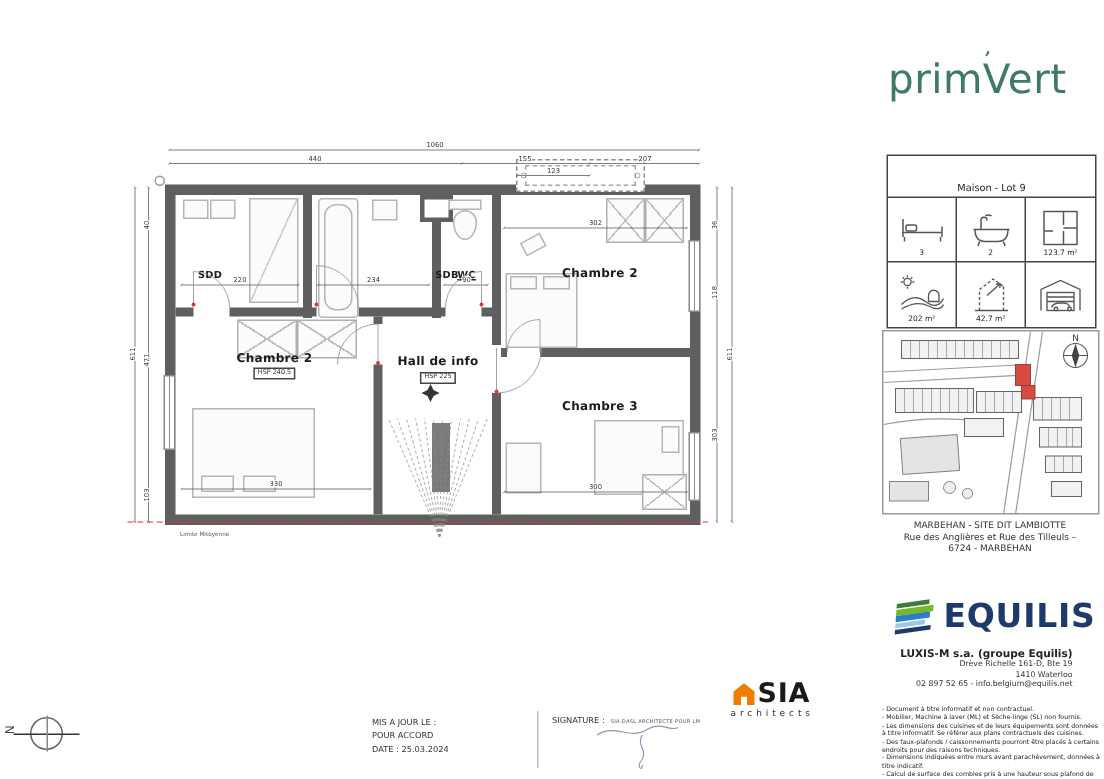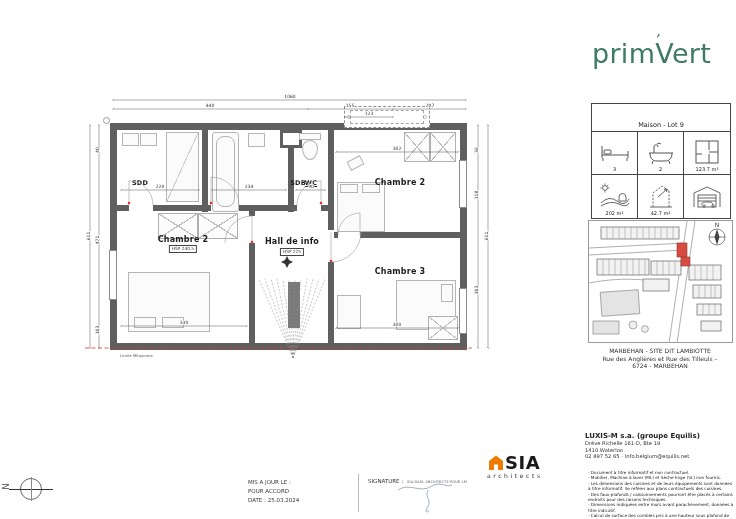--- a/index.html
+++ b/index.html
@@ -41,21 +41,21 @@
   .icell .val{font-size:5px;color:#222;margin:1px 0 2px 0;height:6px;}
   .icell svg{margin-top:3px;}
   .mapbox{position:absolute;left:588px;top:220px;width:145px;height:123px;border:0.6px solid #999;
           background:#fff;box-sizing:border-box;}
   .addr{position:absolute;left:585px;top:347px;width:150px;text-align:center;font-size:6px;
         line-height:7.5px;color:#333;}
   .eqlogo{position:absolute;left:597px;top:399px;display:flex;align-items:center;}
   .flag{position:relative;width:26px;height:22px;transform:rotate(-8deg) skewX(-12deg);margin-right:6px;}
   .flag div{height:3.4px;margin-bottom:0.8px;}
   .eqtext{font-size:22px;font-weight:800;color:#1d3a6b;letter-spacing:0.5px;}
-  .eqcompany{position:absolute;left:585px;top:432px;width:150px;text-align:left;color:#222;}
+  .eqcompany{position:absolute;left:565px;top:432px;width:150px;text-align:right;color:#222;}
   .eqcompany .c1{font-size:7px;font-weight:bold;}
   .eqcompany .c2{font-size:5.2px;line-height:6.5px;color:#333;}
   .notes{position:absolute;left:588px;top:470px;width:146px;font-size:4.2px;line-height:5.4px;color:#222;}
   
   .approve{position:absolute;left:248px;top:478px;font-size:5.5px;line-height:9px;color:#333;}
   .vdivider{position:absolute;background:#bbb;width:0.6px;}
   .sigline{position:absolute;left:368px;top:478px;font-size:5.5px;color:#333;}
   .signote{font-size:3.4px;color:#555;margin-left:4px;letter-spacing:0.2px;}
   .sialogo{position:absolute;left:487px;top:454px;width:56px;}
   .siarow{display:flex;align-items:center;}
@@ -358,20 +358,30 @@
       <text x="128" y="6" font-size="6" fill="#333" text-anchor="middle">N</text>
     </svg>
   </div>
 
   <div class="addr">
     <div>MARBEHAN - SITE DIT LAMBIOTTE</div>
     <div>Rue des Anglières et Rue des Tilleuls –</div>
     <div>6724 - MARBEHAN</div>
   </div>
 
+  <div class="eqlogo">
+    <div class="flag">
+      <div style="background:#3c7d3a;width:22px;"></div>
+      <div style="background:#76b82a;width:25px;"></div>
+      <div style="background:#2d7fc3;width:23px;"></div>
+      <div style="background:#9dc9e8;width:20px;"></div>
+      <div style="background:#1d3a6b;width:24px;"></div>
+    </div>
+    <div class="eqtext">EQUILIS</div>
+  </div>
   <div class="eqcompany">
     <div class="c1">LUXIS-M s.a. (groupe Equilis)</div>
     <div class="c2">Drève Richelle 161-D, Bte 19</div>
     <div class="c2">1410 Waterloo</div>
     <div class="c2">02 897 52 65 - info.belgium@equilis.net</div>
   </div>
   <div class="notes">
     <div>- Document à titre informatif et non contractuel.</div>
     <div>- Mobilier, Machine à laver (ML) et Sèche-linge (SL) non fournis.</div>
     <div>- Les dimensions des cuisines et de leurs équipements sont données à titre informatif. Se référer aux plans contractuels des cuisines.</div>

